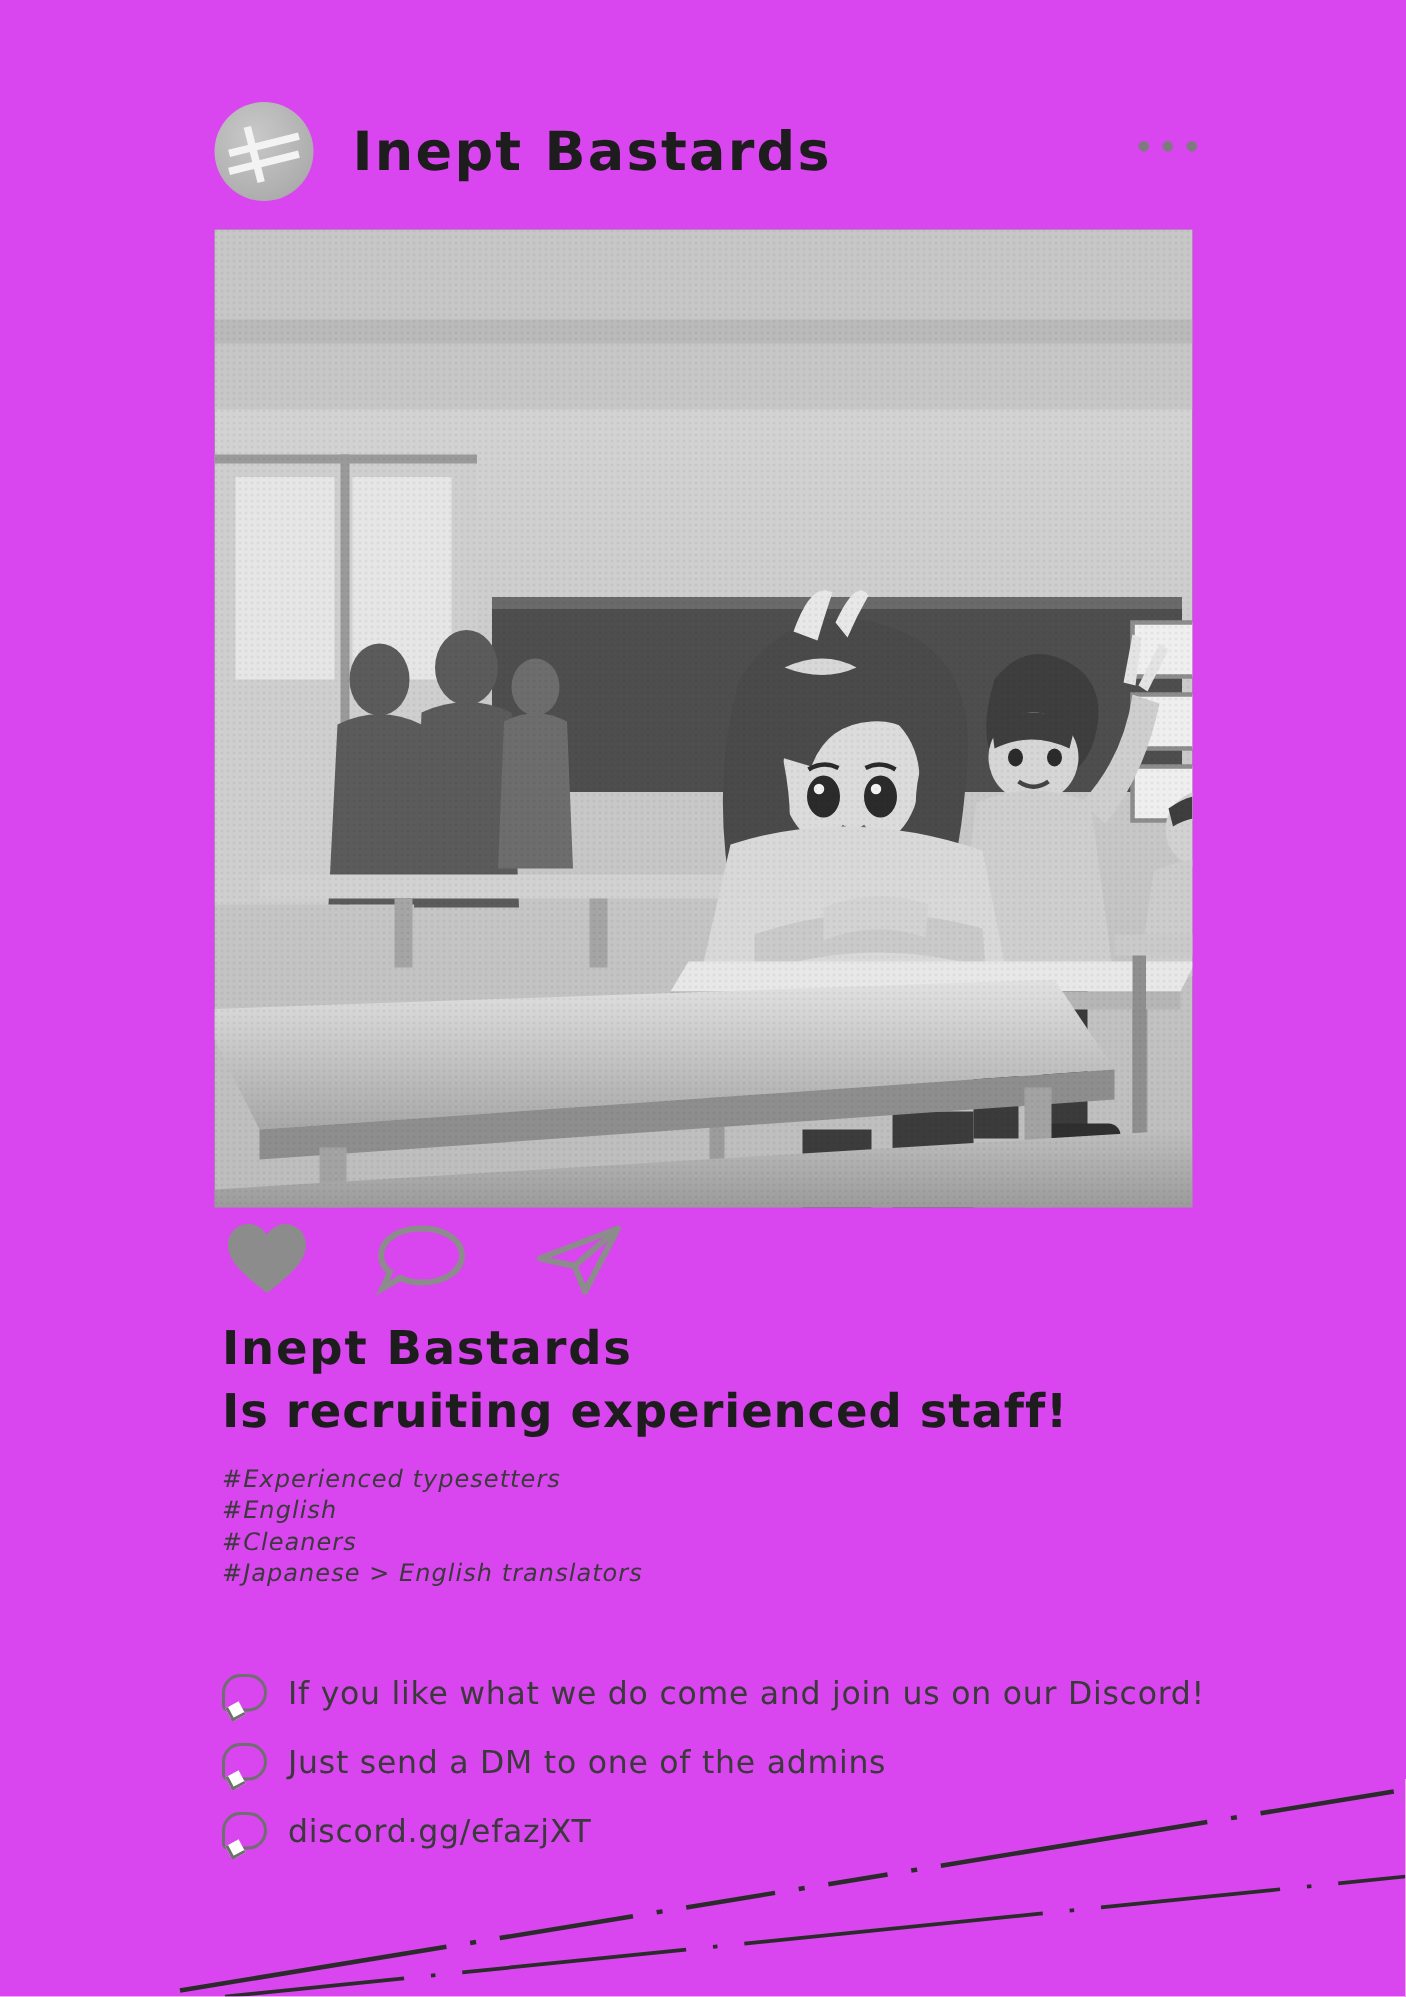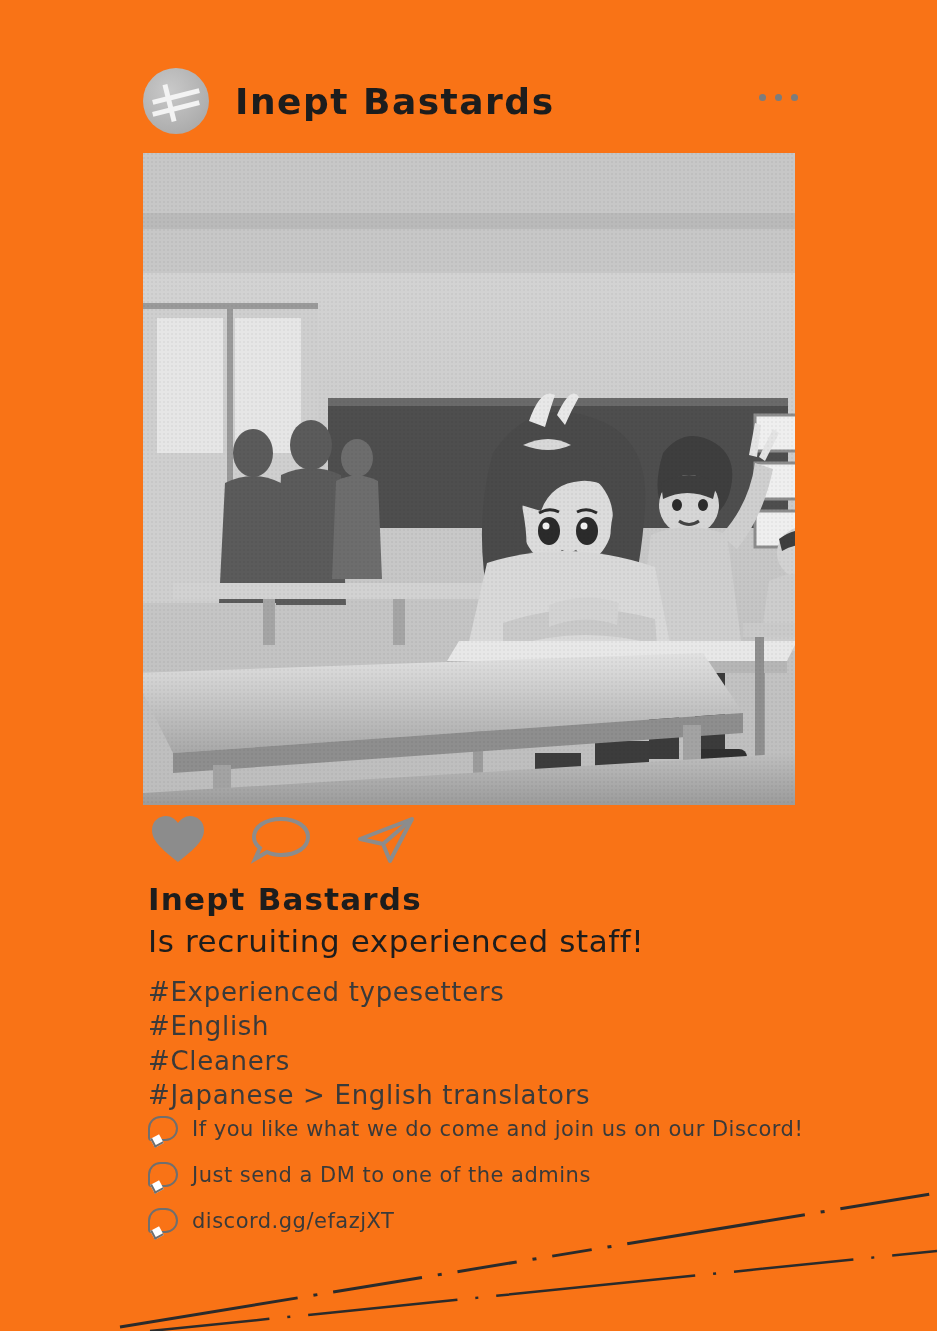--- a/index.html
+++ b/index.html
@@ -13,21 +13,21 @@
     position: relative;
     overflow: hidden;
     font-family: "DejaVu Sans", sans-serif;
     color: #2b2b2b;
   }
 
   
   #page {
     position: absolute;
     inset: 0;
-    background: #f97316;
+    background: #d946ef;
   }
 
   
   #post-header {
     position: absolute;
     left: 143px;
     top: 62px;
     width: 655px;
     height: 78px;
     display: flex;
@@ -122,37 +122,38 @@
   }
   .cap-line1 {
     font-size: 31px;
     font-weight: 700;
     letter-spacing: 1.2px;
     color: #1d1d1d;
     line-height: 1.25;
   }
   .cap-line2 {
     font-size: 31px;
-    font-weight: 400;
+    font-weight: 700;
     letter-spacing: 0.6px;
     color: #1d1d1d;
     line-height: 1.3;
     margin-top: 2px;
   }
   #tag-list {
     margin-top: 14px;
     list-style: none;
     padding: 0;
   }
   #tag-list li {
-    font-size: 26px;
+    font-size: 16px;
     letter-spacing: 0.7px;
     color: #3a3a3a;
     line-height: 1.32;
     white-space: nowrap;
+    font-style: italic;
   }
 
   
   #comment-list {
     position: absolute;
     left: 148px;
     top: 1110px;
     width: 740px;
   }
   .comment-row {

